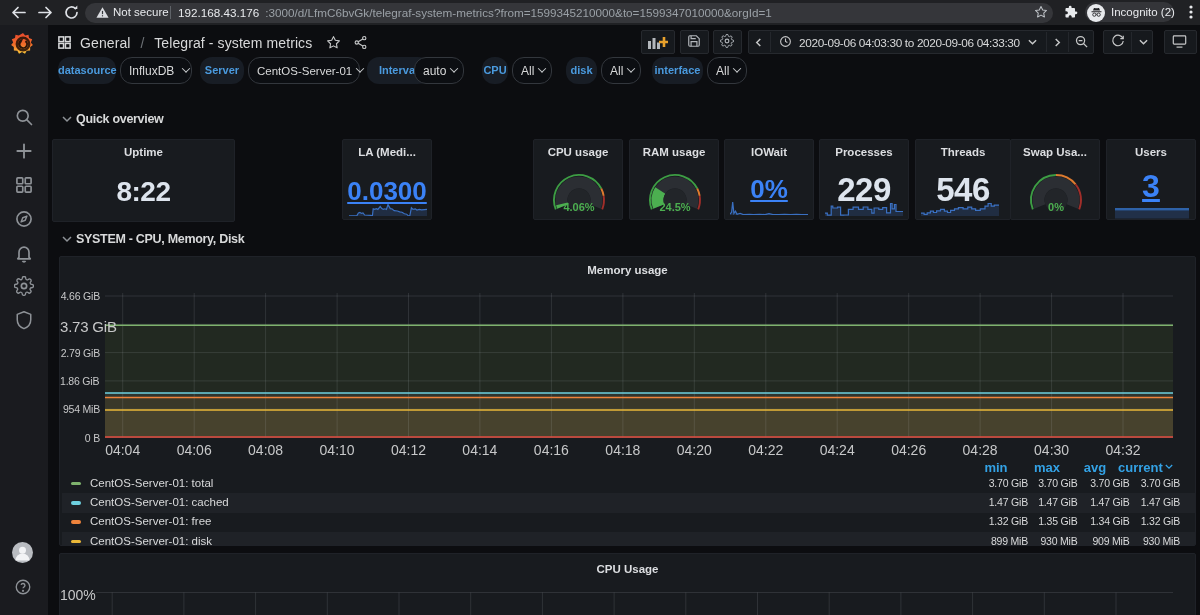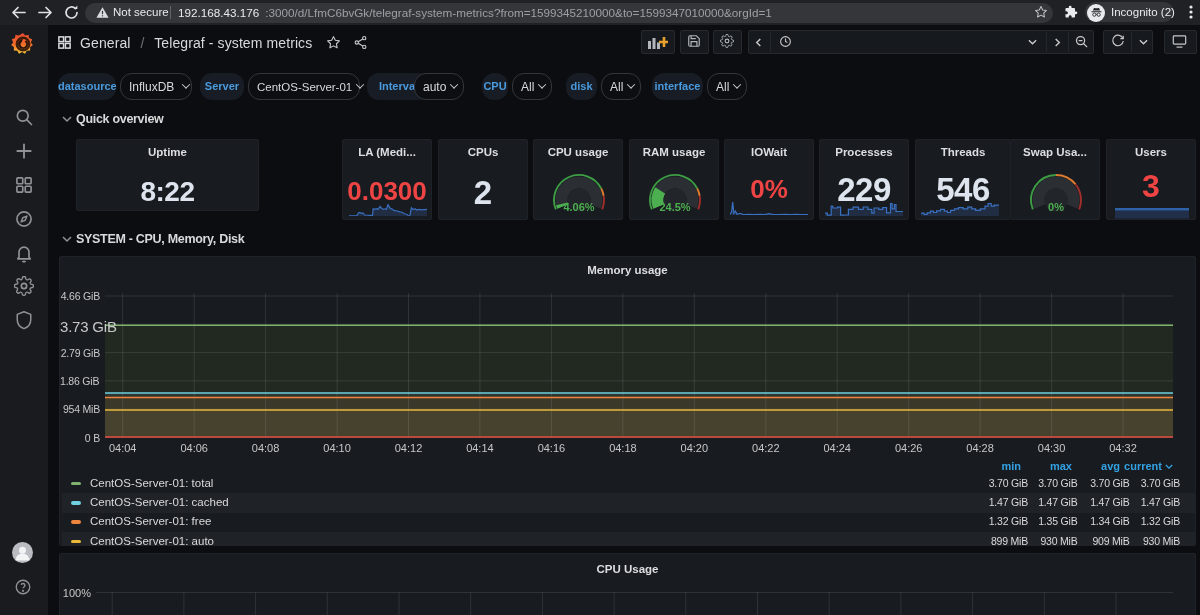--- a/index.html
+++ b/index.html
@@ -10,32 +10,32 @@
   #chrome { position:absolute; left:0; top:0; width:1200px; height:25px; background:#202124; }
   #omnibox { position:absolute; left:85px; top:2.5px; width:968px; height:20px; background:#35363a; border-radius:10px; }
   .curl { font-size:12px; color:#e8eaed; white-space:nowrap; }
   .curl2 { color:#9aa0a6;margin-left:6px; }
   
   #gf { position:absolute; left:0; top:25px; width:1200px; height:590px; background:#0c0d10; }
   #sidebar { position:absolute; left:0; top:0; width:48px; height:590px; background:#1a1b1f; }
   .panel { position:absolute; background:#181b1f; border:1px solid #1f2228; border-radius:2px; }
   .ptitle { position:absolute; width:100%; text-align:center; font-size:11.5px; font-weight:bold; color:#dcdee1; top:6px; letter-spacing:0; }
   .bigval { position:absolute; width:100%; text-align:center; font-weight:bold; }
-  .green { color:#ef4444; }
+  .green { color:#3b82f6;text-decoration:underline; }
   .white { color:#dde4ed; }
   .secthdr { position:absolute; color:#d8d9da; font-size:12.5px; font-weight:bold; letter-spacing:-0.3px; }
-  .chip { position:absolute; top:48px; height:27px; line-height:26px; font-size:12px; border-radius:12px; white-space:nowrap; }
+  .chip { position:absolute; top:32px; height:27px; line-height:26px; font-size:12px; border-radius:12px; white-space:nowrap; }
   .chipL { background:#181d25; color:#4a9ade; font-weight:bold; font-size:11px; text-align:center; }
   .chipV { background:#0c0e12; border:1px solid #33373d; color:#d8d9da; text-align:left; padding-left:8px; }
   .navbtn { position:absolute; top:5px; height:24px; background:#16191d; border:1px solid #26292e; border-radius:2px; }
   .caret { display:inline-block; width:6px; height:6px; border-right:1.4px solid #c9cbce; border-bottom:1.4px solid #c9cbce; transform:rotate(45deg) translate(-1px,-1px); margin-left:5px; vertical-align:2px; }
-  .axisl { position:absolute; font-size:11px; color:#c7c8c9; white-space:nowrap; }
+  .axisl { position:absolute; font-size:14px; color:#c7c8c9; white-space:nowrap; }
   .leg { position:absolute; font-size:11.5px; white-space:nowrap; color:#d8d9da; }
   .legv { position:absolute; font-size:10.5px; letter-spacing:-0.2px; color:#d8d9da; text-align:right; }
-  .leghdr { position:absolute; font-size:11px; font-weight:bold; color:#33a2e5; text-align:right; }
+  .leghdr { position:absolute; font-size:13px; font-weight:bold; color:#33a2e5; text-align:center; }
 </style>
 </head>
 <body>
 <div id="chrome">
 
   <svg class="abs" style="left:10px;top:4px" width="17" height="17" viewBox="0 0 17 17">
       <path d="M15 8.5H3M8 3.5L3 8.5l5 5" stroke="#dee1e6" stroke-width="1.7" fill="none" stroke-linecap="round" stroke-linejoin="round"></path>
     </svg>
   <svg class="abs" style="left:37px;top:4px" width="17" height="17" viewBox="0 0 17 17">
       <path d="M2 8.5h12M9 3.5l5 5-5 5" stroke="#dee1e6" stroke-width="1.7" fill="none" stroke-linecap="round" stroke-linejoin="round"></path>
@@ -182,20 +182,21 @@
   <div class="abs" style="left:770px;top:7px;width:1px;height:20px;background:#24272c"></div>
   <div class="abs" style="left:1046px;top:7px;width:1px;height:20px;background:#24272c"></div>
     <div class="abs" style="left:1068px;top:7px;width:1px;height:20px;background:#24272c"></div>
   <svg class="abs" style="left:754px;top:13px" width="9" height="9" viewBox="0 0 10 10">
       <path d="M7 1L3 5l4 4" stroke="#c7c8c9" stroke-width="1.6" fill="none"></path>
     </svg>
   <svg class="abs" style="left:779px;top:9.5px" width="13" height="13" viewBox="0 0 24 24" fill="none" stroke="#c7c8c9" stroke-width="2">
       <circle cx="12" cy="12" r="9"></circle>
       <path d="M12 6.5V12l3.5 2"></path>
     </svg>
+  <div class="abs" style="left:799px;top:10.5px;font-size:11.8px;color:#d8d9da;letter-spacing:-0.35px">2020-09-06 04:03:30 to 2020-09-06 04:33:30</div>
   <svg class="abs" style="left:1028px;top:14px" width="9" height="7" viewBox="0 0 10 7">
       <path d="M1 1l4 4 4-4" stroke="#c7c8c9" stroke-width="1.6" fill="none"></path>
     </svg>
   <svg class="abs" style="left:1053px;top:13px" width="9" height="9" viewBox="0 0 10 10">
       <path d="M3 1l4 4-4 4" stroke="#c7c8c9" stroke-width="1.6" fill="none"></path>
     </svg>
   <svg class="abs" style="left:1074px;top:9px" width="15" height="15" viewBox="0 0 24 24" fill="none" stroke="#c7c8c9" stroke-width="2">
       <circle cx="10.5" cy="10.5" r="6.5"></circle>
       <path d="M15.5 15.5L21 21M7.5 10.5h6"></path>
     </svg>
@@ -228,35 +229,31 @@
   <div class="chip chipV" style="left:707px;width:40px">All<span class="caret"></span></div>
 
   <svg class="abs" style="left:62px;top:91px" width="10" height="7" viewBox="0 0 10 7">
       <path d="M1 1l4 4 4-4" stroke="#8e9297" stroke-width="1.5" fill="none"></path>
     </svg>
   <div class="secthdr" style="left:76px;top:87px">Quick overview</div>
   <svg class="abs" style="left:62px;top:211px" width="10" height="7" viewBox="0 0 10 7">
       <path d="M1 1l4 4 4-4" stroke="#8e9297" stroke-width="1.5" fill="none"></path>
     </svg>
   <div class="secthdr" style="left:76px;top:207px">SYSTEM - CPU, Memory, Disk</div>
-  <div class="panel" style="left:76px;top:114px;width:183px;height:72px">
+  <div class="panel" style="left:52px;top:114px;width:183px;height:83px">
       <div class="ptitle">Uptime</div>
       <div class="bigval white" style="top:38px;font-size:28px;line-height:28px;letter-spacing:-0.5px">8:22</div>
     </div>
   <div class="panel" style="left:342px;top:114px;width:90px;height:81px">
       <div class="ptitle">LA (Medi...</div>
       <div class="bigval green" style="top:38px;font-size:26px;line-height:26px">0.0300</div>
       <svg class="abs" style="left:6px;top:64px" width="78" height="12" viewBox="0 0 78 12">
         <polygon points="0,12 0.0,11.8 7.8,11.8 9.4,9.0 10.9,8.4 12.5,9.4 14.0,9.0 15.6,11.0 21.8,11.3 23.4,11.8 24.2,4.8 25.7,5.4 27.3,4.6 28.9,5.4 31.2,2.4 32.8,4.6 34.3,5.4 35.9,4.8 37.4,5.4 39.0,0.6 41.3,4.6 42.9,4.8 45.2,6.6 48.4,7.0 50.7,7.8 53.0,8.2 55.4,9.8 57.7,10.2 59.3,11.8 60.8,11.8 62.4,3.8 64.0,5.4 66.3,4.8 67.9,6.0 70.2,5.4 72.5,5.8 78.0,5.4 78,12" fill="rgba(62,110,190,0.22)"></polygon>
         <polyline points="0.0,11.8 7.8,11.8 9.4,9.0 10.9,8.4 12.5,9.4 14.0,9.0 15.6,11.0 21.8,11.3 23.4,11.8 24.2,4.8 25.7,5.4 27.3,4.6 28.9,5.4 31.2,2.4 32.8,4.6 34.3,5.4 35.9,4.8 37.4,5.4 39.0,0.6 41.3,4.6 42.9,4.8 45.2,6.6 48.4,7.0 50.7,7.8 53.0,8.2 55.4,9.8 57.7,10.2 59.3,11.8 60.8,11.8 62.4,3.8 64.0,5.4 66.3,4.8 67.9,6.0 70.2,5.4 72.5,5.8 78.0,5.4" stroke="#3a70c2" stroke-width="1.2" fill="none"></polyline>
       </svg>
-    </div>
-  <div class="panel" style="left:438px;top:114px;width:90px;height:81px">
-      <div class="ptitle">CPUs</div>
-      <div class="bigval white" style="top:36px;font-size:33px;line-height:33px">2</div>
     </div>
   <div class="panel" style="left:533px;top:114px;width:90px;height:81px">
       <div class="ptitle">CPU usage</div>
       <svg class="abs" style="left:10px;top:33px" width="70" height="50" viewBox="0 0 70 50">
         <path d="M 18.77 33.56 A 17.5 17.5 0 1 1 51.23 33.56" stroke="#2b2e33" stroke-width="12" fill="none"></path>
         <path d="M 18.77 33.56 A 17.5 17.5 0 0 1 17.94 30.91" stroke="#4caf50" stroke-width="12" fill="none"></path>
         <circle cx="35" cy="27" r="11.5" fill="#222529"></circle>
         <path d="M 11.82 36.37 A 25 25 0 0 1 57.22 15.54" stroke="#3d9d44" stroke-width="1.9" fill="none"></path>
         <path d="M 57.22 15.54 A 25 25 0 0 1 59.67 22.93" stroke="#dd7b2f" stroke-width="1.9" fill="none"></path>
         <path d="M 59.67 22.93 A 25 25 0 0 1 58.18 36.37" stroke="#a02e2a" stroke-width="1.9" fill="none"></path>
@@ -394,21 +391,21 @@
       <div class="legv" style="left:999.5px;top:239.0px;width:70px">1.47 GiB</div>
       <div class="legv" style="left:1050.0px;top:239.0px;width:70px">1.47 GiB</div>
       <div class="abs" style="left:11px;top:263.4px;width:10px;height:3.5px;border-radius:2px;background:#EF843C"></div>
       <div class="leg" style="left:30px;top:258.2px">CentOS-Server-01: free</div>
       <div class="legv" style="left:898.0px;top:258.2px;width:70px">1.32 GiB</div>
       <div class="legv" style="left:947.5px;top:258.2px;width:70px">1.35 GiB</div>
       <div class="legv" style="left:999.5px;top:258.2px;width:70px">1.34 GiB</div>
       <div class="legv" style="left:1050.0px;top:258.2px;width:70px">1.32 GiB</div>
       <div class="abs" style="left:2px;top:274.9px;width:1133px;height:19.3px;background:#1f2227"></div>
       <div class="abs" style="left:11px;top:282.8px;width:10px;height:3.5px;border-radius:2px;background:#EAB839"></div>
-      <div class="leg" style="left:30px;top:277.6px">CentOS-Server-01: auto</div>
+      <div class="leg" style="left:30px;top:277.6px">CentOS-Server-01: disk</div>
       <div class="legv" style="left:898.0px;top:277.6px;width:70px">899 MiB</div>
       <div class="legv" style="left:947.5px;top:277.6px;width:70px">930 MiB</div>
       <div class="legv" style="left:999.5px;top:277.6px;width:70px">909 MiB</div>
       <div class="legv" style="left:1050.0px;top:277.6px;width:70px">930 MiB</div>
     </div>
   <div class="panel" style="left:59px;top:528px;width:1137px;height:64px;overflow:hidden">
       <div class="ptitle" style="top:9px;font-size:11.5px">CPU Usage</div>
       <div class="axisl" style="left:0;top:32.5px;width:31px;text-align:right">100%</div>
       <svg class="abs" style="left:0;top:0" width="1137" height="62" viewBox="0 0 1137 62">
         <line x1="36" y1="38.5" x2="1113" y2="38.5" stroke="rgba(210,220,230,0.12)" stroke-width="1"></line>

